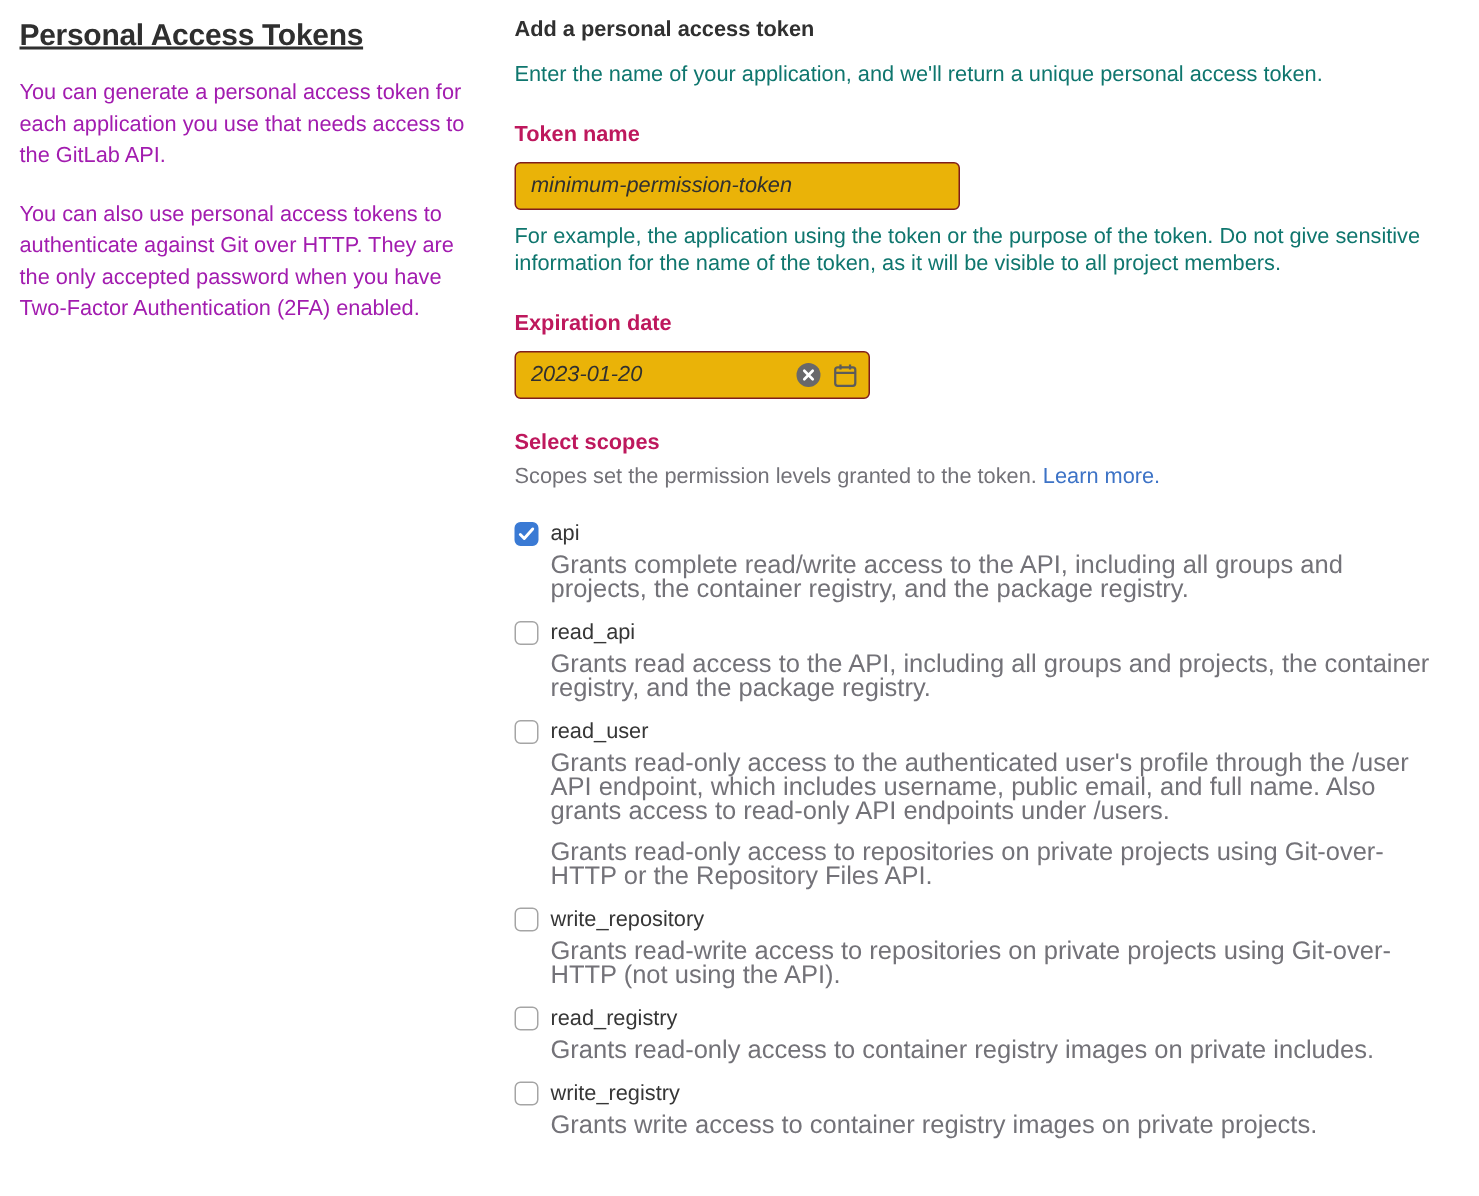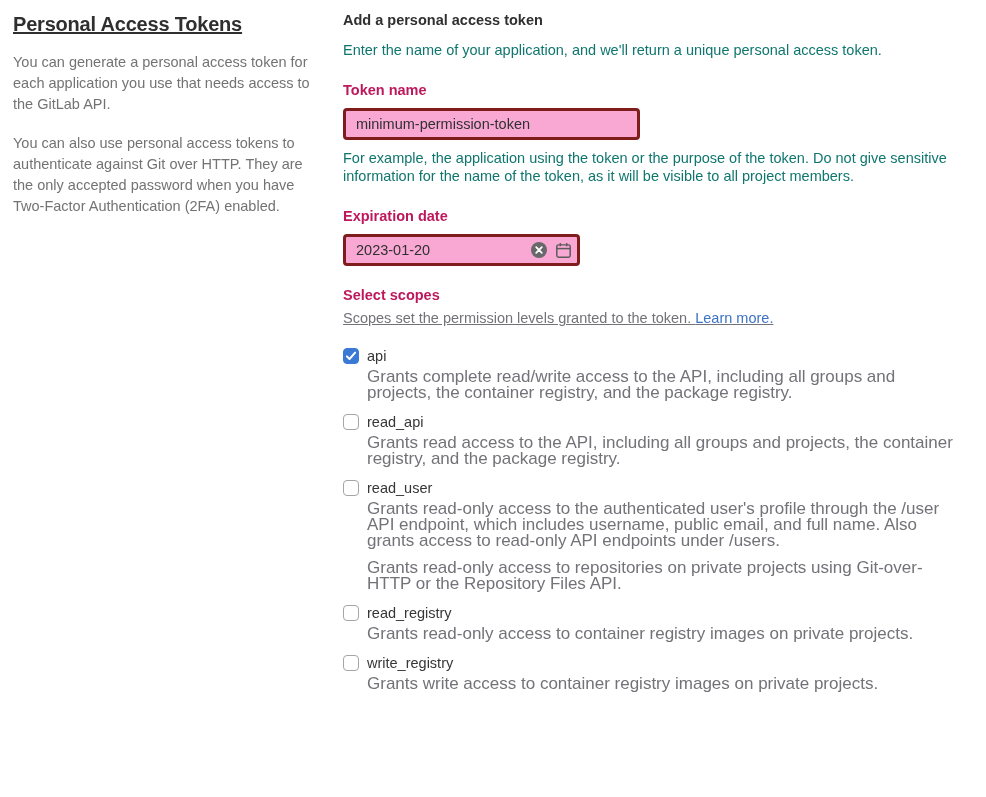--- a/index.html
+++ b/index.html
@@ -26,21 +26,21 @@
     font-weight: 700;
     line-height: 24px;
     color: #2f2f2f;
     letter-spacing: -0.2px;
     text-decoration: underline;
   }
   .left-col p {
     margin: 0 0 18px 0;
     font-size: 14.5px;
     line-height: 21px;
-    color: #737373;
+    color: #a21caf;
   }
 
   
   .right-col {
     flex: 1;
     padding: 12px 24px 0 0;
   }
   .section-heading {
     margin: 0 0 14px 0;
     font-size: 14.5px;
@@ -57,28 +57,29 @@
   .field-label {
     display: block;
     font-size: 14.5px;
     font-weight: 700;
     color: #be185d;
     margin: 0 0 10px 0;
   }
   .text-input {
     display: block;
     height: 32px;
-    border: 3px solid #7f1d1d;
+    border: 1px solid #7f1d1d;
     border-radius: 4px;
     padding: 0 10px;
     font-size: 14.5px;
     font-family: "Liberation Sans", sans-serif;
     color: #303030;
-    background: #f9a8d4;
+    background: #eab308;
     outline: none;
+    font-style: italic;
   }
   .token-input { width: 297px; margin-bottom: 9px; }
   .field-help {
     font-size: 14.5px;
     line-height: 18px;
     color: #0f766e;
     margin: 0 0 23px 0;
   }
   .date-wrap {
     position: relative;
@@ -100,21 +101,20 @@
     justify-content: center;
     background: none; border: none; padding: 0;
     cursor: pointer;
   }
 
   .scopes-help {
     font-size: 14.5px;
     line-height: 16px;
     color: #737278;
     margin: 0 0 20px 0;
-    text-decoration: underline;
   }
   .learn-more { color: #3d73c6; text-decoration: none; }
 
   .scope-item { margin-bottom: 11px; }
   .scope-head { display: flex; align-items: center; }
   .checkbox {
     width: 16px; height: 16px;
     flex: 0 0 16px;
     border: 1px solid #a5a5a5;
     border-radius: 4px;
@@ -213,23 +213,30 @@
             <span class="scope-label">read_user</span>
           </div>
           <div class="scope-desc">Grants read-only access to the authenticated user's profile through the /user API endpoint, which includes username, public email, and full name. Also grants access to read-only API endpoints under /users.</div>
         </div>
         <div class="scope-item">
           <div class="scope-desc">Grants read-only access to repositories on private projects using Git-over-HTTP or the Repository Files API.</div>
         </div>
         <div class="scope-item">
           <div class="scope-head">
             <span class="checkbox"></span>
+            <span class="scope-label">write_repository</span>
+          </div>
+          <div class="scope-desc">Grants read-write access to repositories on private projects using Git-over-HTTP (not using the API).</div>
+        </div>
+        <div class="scope-item">
+          <div class="scope-head">
+            <span class="checkbox"></span>
             <span class="scope-label">read_registry</span>
           </div>
-          <div class="scope-desc">Grants read-only access to container registry images on private projects.</div>
+          <div class="scope-desc">Grants read-only access to container registry images on private includes.</div>
         </div>
         <div class="scope-item">
           <div class="scope-head">
             <span class="checkbox"></span>
             <span class="scope-label">write_registry</span>
           </div>
           <div class="scope-desc">Grants write access to container registry images on private projects.</div>
         </div>
       </div>
 

